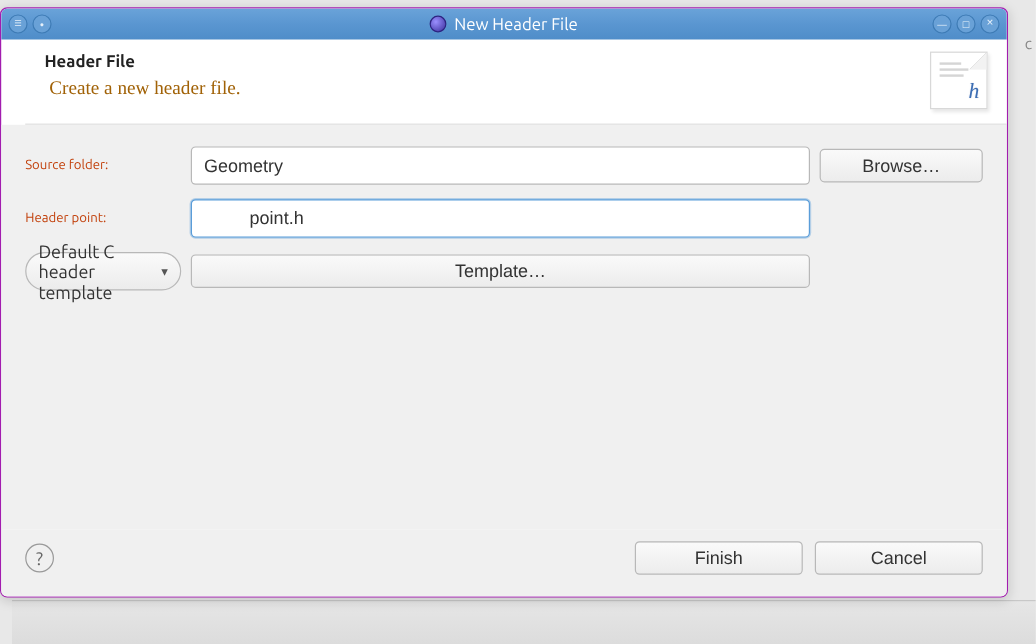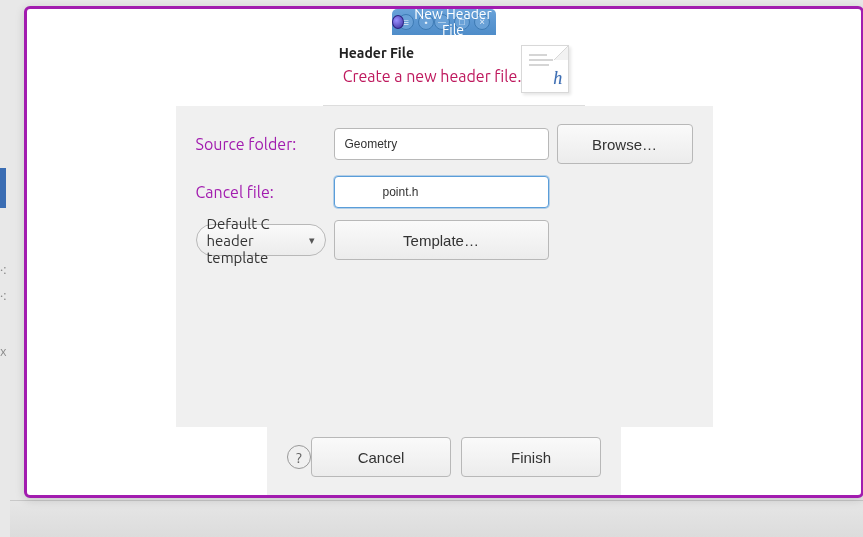--- a/index.html
+++ b/index.html
@@ -9,32 +9,31 @@
     }
     body {
       font-family: -apple-system, BlinkMacSystemFont, "Segoe UI", Ubuntu, Cantarell, "Helvetica Neue", sans-serif;
       background: #e8e8e8;
       width: 863px;
       height: 537px;
       overflow: hidden;
     }
     .window {
       position: absolute;
-      left: 24px;
+      left: 0;
       top: 6px;
       width: 840px;
       height: 492px;
       background: #fff;
-      border: 3px solid #a21caf;
+      border: 1px solid #a21caf;
       border-radius: 6px;
       box-shadow: 0 2px 10px rgba(0,0,0,0.15);
       display: flex;
       flex-direction: column;
       overflow: hidden;
-      align-items: center;
     }
     .titlebar {
       height: 26px;
       background: linear-gradient(to bottom, #6aa3d9 0%, #5a96d1 50%, #4f8dc9 100%);
       display: flex;
       align-items: center;
       position: relative;
       border-top-left-radius: 5px;
       border-top-right-radius: 5px;
       color: #fff;
@@ -102,22 +101,23 @@
       flex-direction: column;
       gap: 6px;
     }
     .header-title {
       font-weight: bold;
       font-size: 14px;
       color: #222;
     }
     .header-subtitle {
       font-size: 16px;
-      color: #be185d;
+      color: #a16207;
       padding-left: 4px;
+      font-family: Liberation Serif, serif;
     }
     .header-icon {
       width: 48px;
       height: 48px;
       position: relative;
       background: #fff;
       border: 1px solid #d8d8d8;
       box-shadow: 2px 2px 3px rgba(0,0,0,0.1);
     }
     .header-icon::before {
@@ -154,27 +154,27 @@
       flex-direction: column;
     }
     .form-grid {
       display: grid;
       grid-template-columns: 130px 1fr 136px;
       column-gap: 8px;
       row-gap: 12px;
       align-items: center;
     }
     .form-label {
-      font-size: 16px;
-      color: #a21caf;
+      font-size: 11px;
+      color: #c2410c;
     }
     .text-input {
       height: 32px;
       padding: 0 10px;
-      font-size: 12px;
+      font-size: 15px;
       border: 1px solid #b8b8b8;
       border-radius: 4px;
       background: #fff;
       color: #333;
       outline: none;
     }
     .text-input.focused {
       border: 1px solid #5a9dd9;
       box-shadow: 0 0 0 1px rgba(90,157,217,0.4);
       padding-left: 48px;
@@ -190,21 +190,21 @@
       display: flex;
       align-items: center;
       justify-content: space-between;
       cursor: pointer;
     }
     .dropdown .chevron {
       font-size: 11px;
       color: #555;
     }
     .btn {
-      height: 40px;
+      height: 28px;
       padding: 0 12px;
       font-size: 15px;
       border: 1px solid #b8b8b8;
       border-radius: 4px;
       background: linear-gradient(to bottom, #fafafa, #ececec);
       color: #333;
       cursor: pointer;
       display: flex;
       align-items: center;
       justify-content: center;
@@ -305,36 +305,36 @@
     </div>
   </div>
 
   <div class="content-panel">
     <div class="form-grid">
 
       <div class="form-label">Source folder:</div>
       <input type="text" class="text-input" value="Geometry" style="">
       <button class="btn">Browse…</button>
 
-      <div class="form-label">Cancel file:</div>
+      <div class="form-label">Header point:</div>
       <input type="text" class="text-input focused" value="point.h" style="">
       <div class="spacer-cell"></div>
 
       <div class="dropdown">
         <span>Default C header template</span>
         <span class="chevron">▾</span>
       </div>
       <button class="btn">Template…</button>
 
     </div>
   </div>
 
   <div class="footer-panel">
     <div class="help-btn">
       <span>?</span>
     </div>
     <div class="footer-buttons">
+      <button class="btn">Finish</button>
       <button class="btn">Cancel</button>
-      <button class="btn">Finish</button>
     </div>
   </div>
 
 </div>
 
 </body></html>

